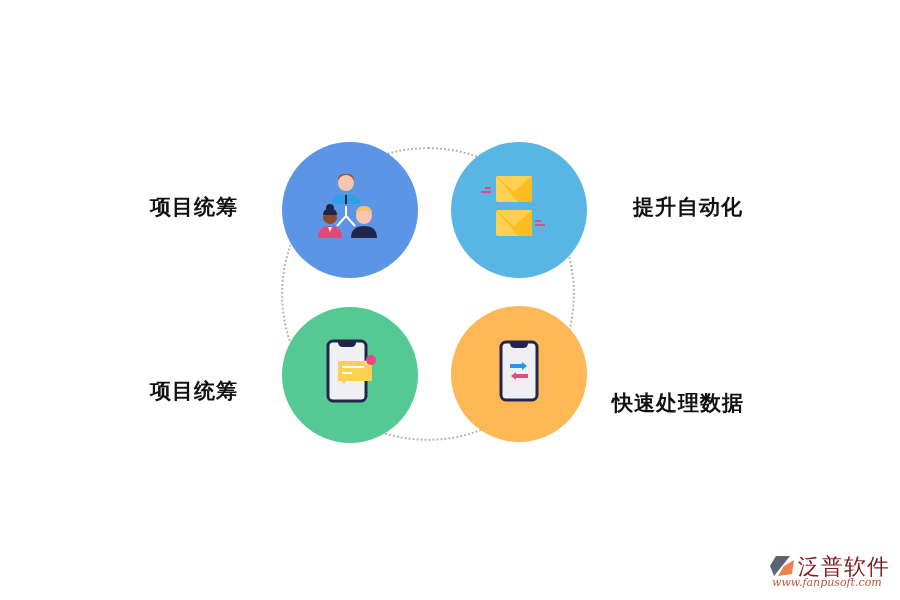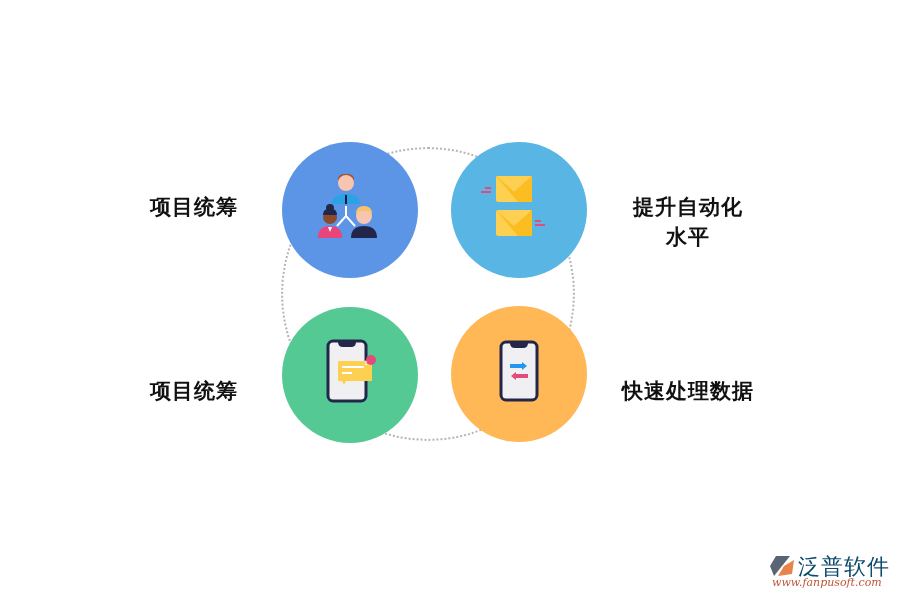--- a/index.html
+++ b/index.html
@@ -1,21 +1,21 @@
 <!DOCTYPE html>
 <html><head>
 <meta charset="utf-8">
 <style>
   html, body { margin:0; padding:0; background:#ffffff; }
   body { width:900px; height:600px; position:relative; overflow:hidden; font-family:"DejaVu Sans","Liberation Sans",sans-serif; }
   .ring { position:absolute; left:281px; top:147px; width:294px; height:294px; border-radius:50%; border:2px dotted #b5b5b5; box-sizing:border-box; }
   .circle { position:absolute; width:136px; height:136px; border-radius:50%; display:flex; align-items:center; justify-content:center; }
   .label { position:absolute; font-size:21px; font-weight:bold; color:#111; text-align:center; line-height:30px; letter-spacing:1px; }
   .logo { position:absolute; left:770px; top:552px; width:125px; height:40px; }
-  .logo-name { position:absolute; left:28px; top:0; font-size:22px; color:#0c4a6e; font-family:"DejaVu Sans",sans-serif; letter-spacing:1px; }
+  .logo-name { position:absolute; left:28px; top:0; font-size:22px; color:#7f1d1d; font-family:"DejaVu Sans",sans-serif; letter-spacing:1px; }
   .logo-url { position:absolute; left:2px; top:24px; font-size:11px; color:#c0563a; font-family:"DejaVu Serif",serif;font-style:italic; }
 </style>
 </head>
 <body>
 
 <div class="ring"></div>
 
 <div class="circle" style="left:282px;top:142px;background:#5d95e6;">
   <svg width="80" height="80" viewBox="0 0 80 80">
 
@@ -72,24 +72,23 @@
     <rect x="31" y="30" width="12" height="4" fill="#2196f3"></rect>
     <path d="M43 28 L48 32 L43 36 Z" fill="#2196f3"></path>
     <rect x="37" y="40" width="12" height="4" fill="#e34b7c"></rect>
     <path d="M37 38 L32 42 L37 46 Z" fill="#e34b7c"></path>
   </svg>
 </div>
 
 <div class="label" style="left:150px;top:192px;">项目统筹</div>
 <div class="label" style="left:618px;top:192px;width:124px;margin-left:8px;">
   <div>提升自动化</div>
-  <div>水平</div>
 </div>
 <div class="label" style="left:150px;top:376px;">项目统筹</div>
-<div class="label" style="left:612px;top:376px;margin-left:10px;">快速处理数据</div>
+<div class="label" style="left:612px;top:388px;">快速处理数据</div>
 
 <div class="logo">
   <svg width="26" height="24" viewBox="0 0 26 24" style="position:absolute;left:0;top:2px;">
     <path d="M6 2 L20 2 L12 12 L4 22 L0 12 Z" fill="#5a6472"></path>
     <path d="M14 12 L24 6 L22 20 L8 22 Z" fill="#e8834a"></path>
   </svg>
   <span class="logo-name">泛普软件</span>
   <span class="logo-url">www.fanpusoft.com</span>
 </div>
 

